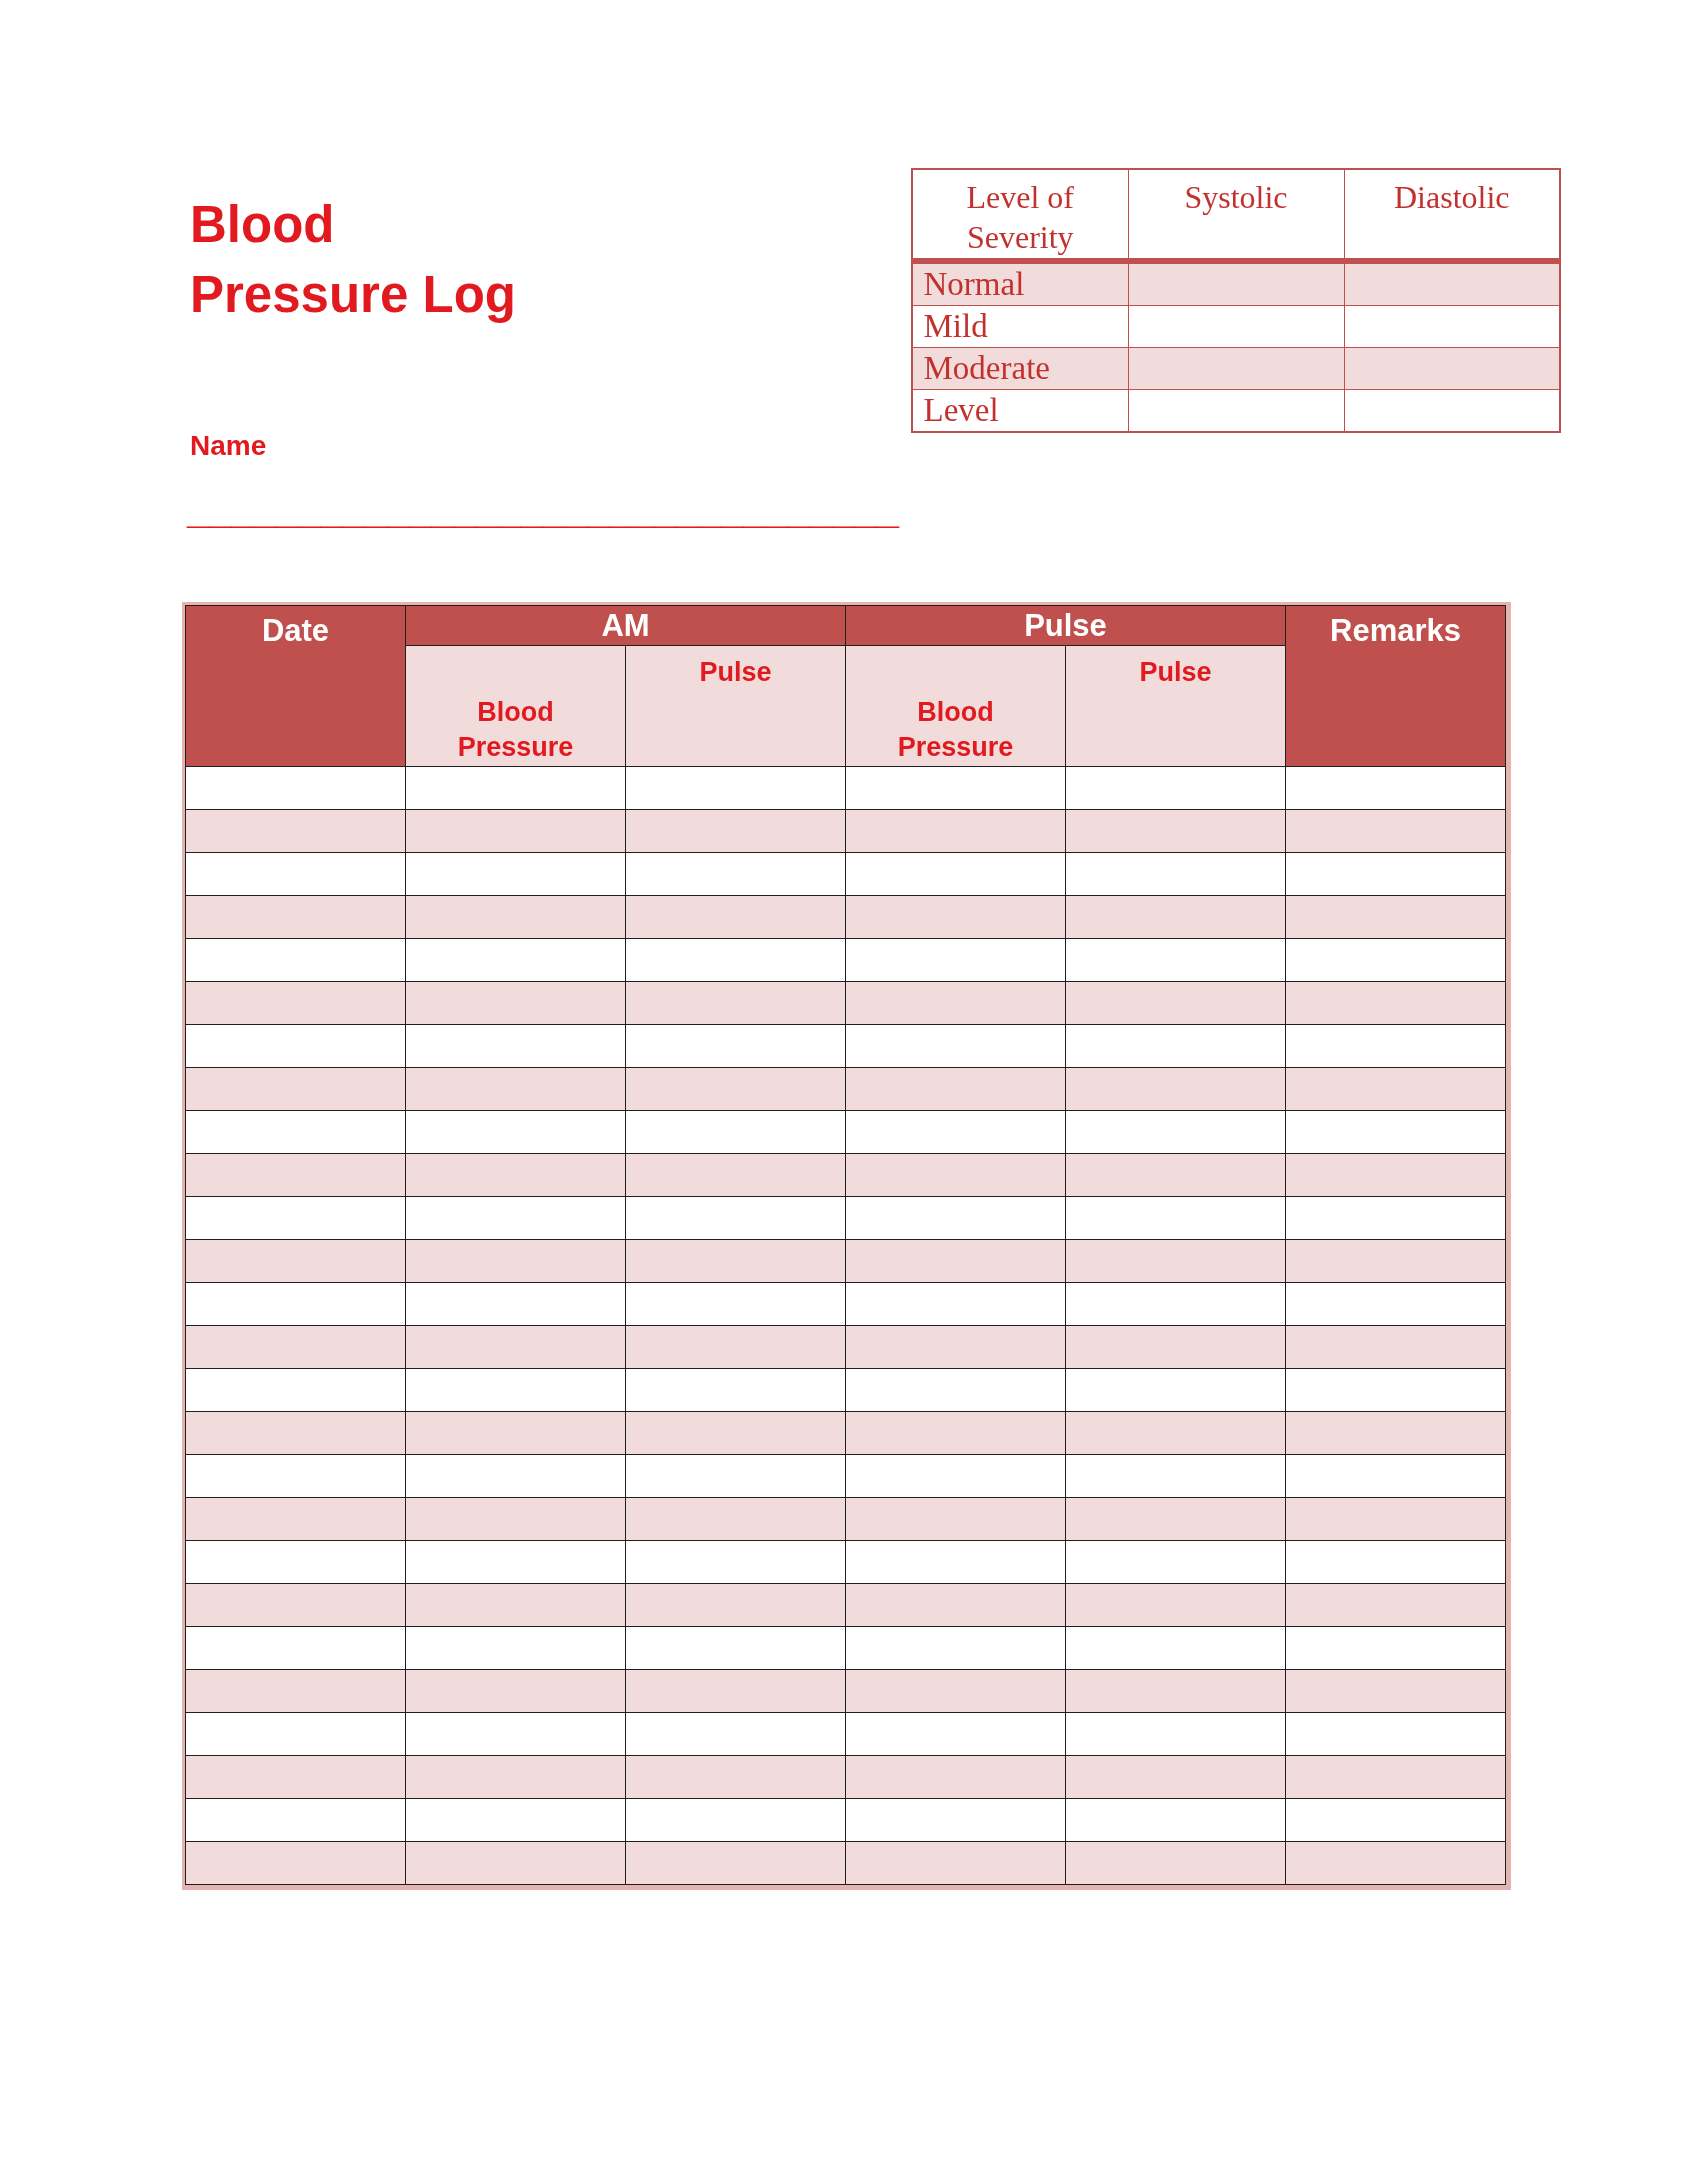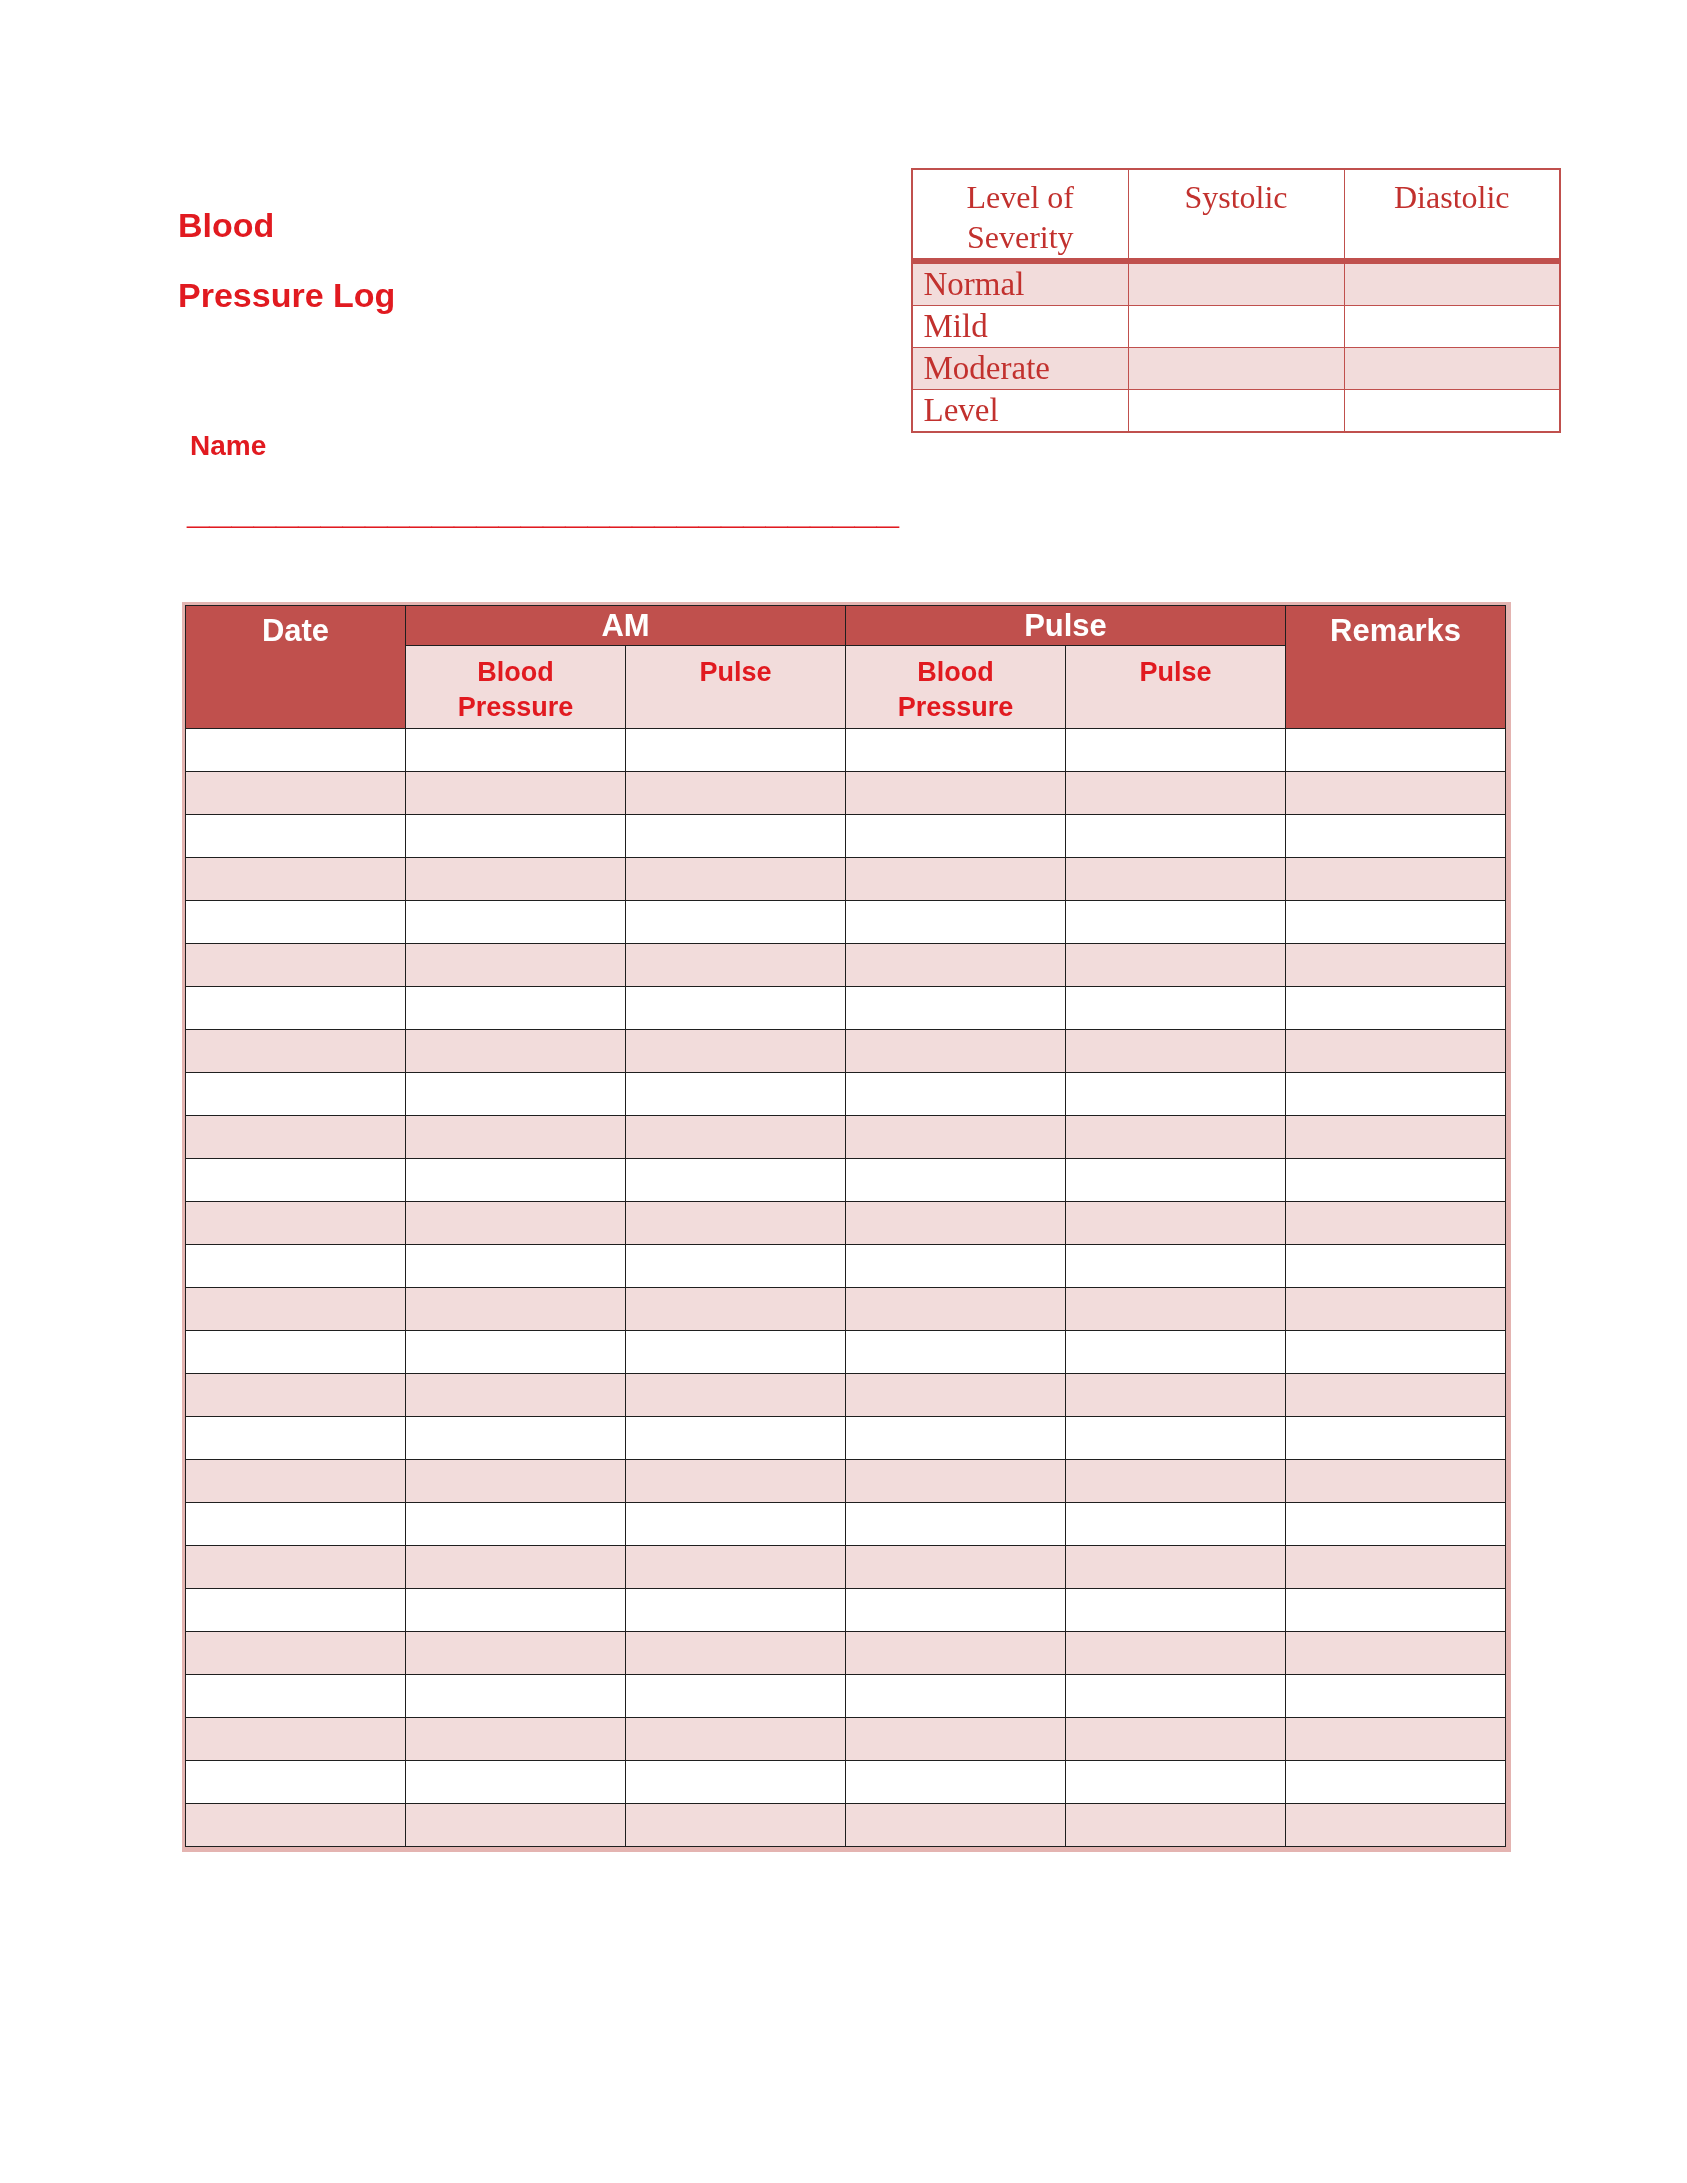--- a/index.html
+++ b/index.html
@@ -14,22 +14,22 @@
   .page{
     position:relative;
     width:1687px;height:2184px;
     background:#ffffff;
     overflow:hidden;
     font-family:"Liberation Sans",sans-serif;
   }
 
   
   .title{
-    position:absolute;left:178px;top:190px;
-    font-size:34px;font-weight:700;line-height:70px;
+    position:absolute;left:190px;top:190px;
+    font-size:51px;font-weight:700;line-height:70px;
     color:var(--vivid);
   }
   .name-label{
     position:absolute;left:190px;top:430px;
     font-size:28px;font-weight:700;
     color:var(--vivid);
   }
   .name-blank{
     position:absolute;left:187px;top:487px;
     font-size:40px;font-weight:700;
@@ -81,21 +81,21 @@
     background:var(--dark-red);color:#ffffff;
     font-size:31px;font-weight:700;text-align:center;
   }
   .log-table .hdr-corner{vertical-align:top;padding-top:7px;}
   .log-table .hdr-group{height:37px;vertical-align:middle;}
   .log-table .hdr-sub{
     background:var(--pink);color:var(--vivid);
     font-size:27px;font-weight:700;text-align:center;
     vertical-align:top;padding-top:8.7px;height:72px;line-height:35px;
   }
-  .bp-span{display:inline-block;max-width:153px;}
+  .bp-span{display:inline-block;max-width:153px;margin-top:40px;}
   .log-table tbody td{height:40px;background:#ffffff;}
   .log-table tbody tr:nth-child(even) td{background:var(--pink);}
 </style>
 </head>
 <body>
 
 <div class="page">
 
   <div class="title">
     <div>Blood</div>

